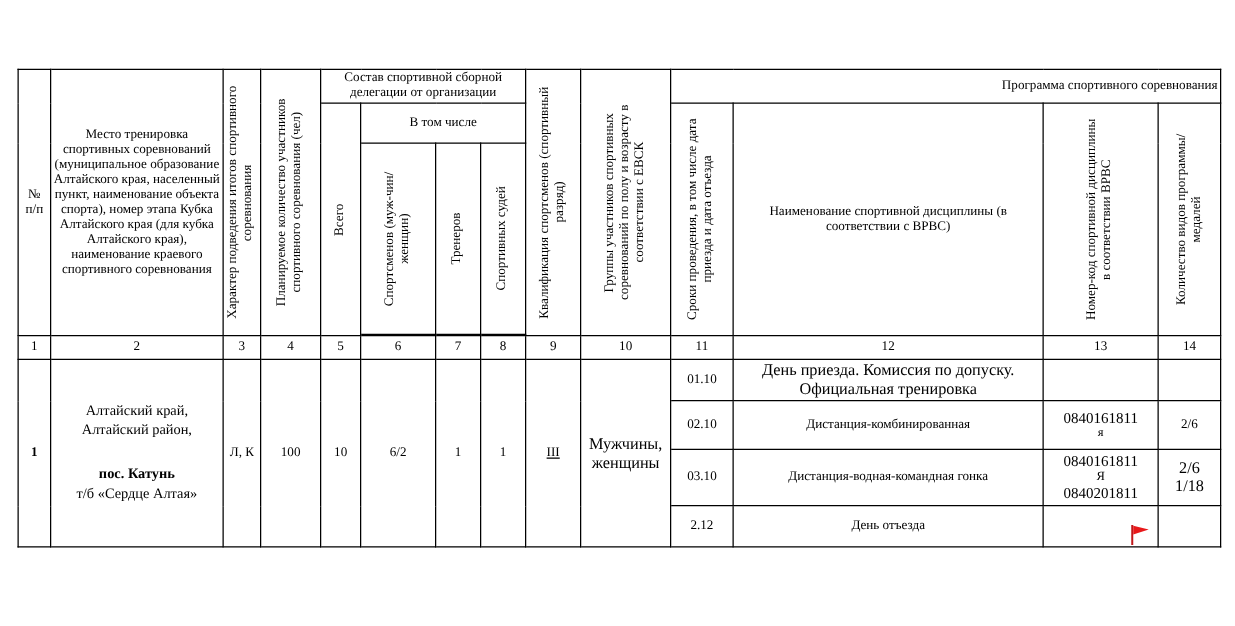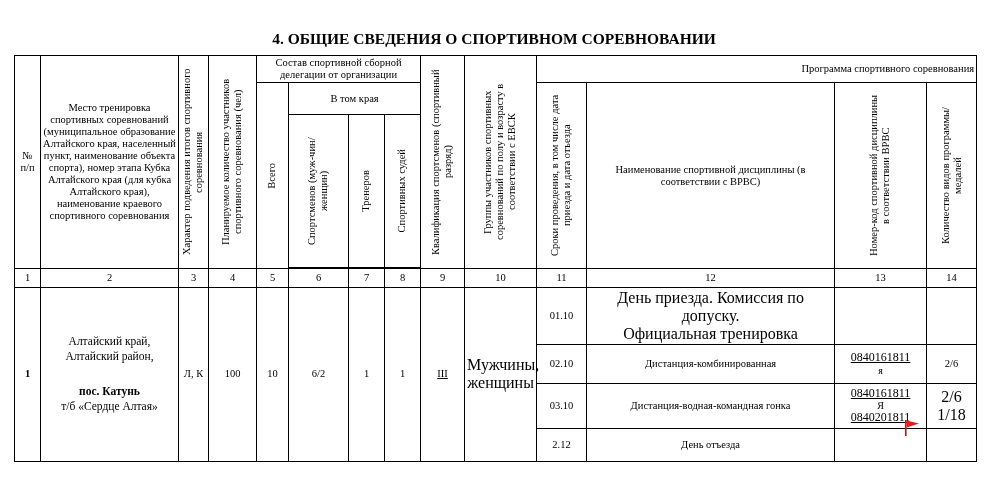--- a/index.html
+++ b/index.html
@@ -27,38 +27,37 @@
     white-space:nowrap;
     margin:0 auto;
   }
   .vert.wrap{white-space:normal;}
   .hdrtxt{font-size:10.5px;line-height:1.15;}
   .small{font-size:10px;}
   .rownum{font-size:11px;font-weight:bold;}
   .numrow td{font-size:11px;height:16px;padding:0;}
   .bold{font-weight:bold;margin-top:19px;}
   .progtitle{font-size:10.5px;text-align:right;}
-  .disc{font-size:16px;}
-  .code{font-size:12px;text-decoration:underline;}
+  .disc{font-size:13px;}
+  .code{font-size:12px;}
   .dates{font-size:11px;}
   .qual{font-size:12px;text-decoration:underline;}
   .cellpad{padding:3px 4px;}
   .flag{
     position:absolute;left:903px;top:420px;width:20px;height:16px;
   }
   .flag svg{display:block;}
   .clip-overflow{overflow:hidden;}
   .venue{font-size:11.5px;line-height:1.35;}
 </style>
 </head>
 <body>
 
 <div class="page">
 
-  <div class="title">4. ОБЩИЕ СВЕДЕНИЯ О СПОРТИВНОМ СОРЕВНОВАНИИ</div>
 
   <table class="grid">
     <colgroup>
       <col style="width:26px">
       <col style="width:138px">
       <col style="width:30px">
       <col style="width:48px">
       <col style="width:32px">
       <col style="width:60px">
       <col style="width:36px">
@@ -100,21 +99,21 @@
       <td colspan="4">
         <div class="progtitle">Программа спортивного соревнования</div>
       </td>
     </tr>
 
     <tr>
       <td rowspan="3">
         <div class="vert hdrtxt">Всего</div>
       </td>
       <td colspan="3">
-        <div class="hdrtxt">В том края</div>
+        <div class="hdrtxt">В том числе</div>
       </td>
 
       <td rowspan="3">
         <div class="vert wrap hdrtxt" style="height:165px;">Сроки проведения, в том числе дата приезда и дата отъезда</div>
       </td>
       <td rowspan="3" class="cellpad">
         <div class="hdrtxt">Наименование спортивной дисциплины (в соответствии с ВРВС)</div>
       </td>
       <td rowspan="3">
         <div class="vert wrap hdrtxt" style="height:165px;">Номер-код спортивной дисциплины в соответствии ВРВС</div>

